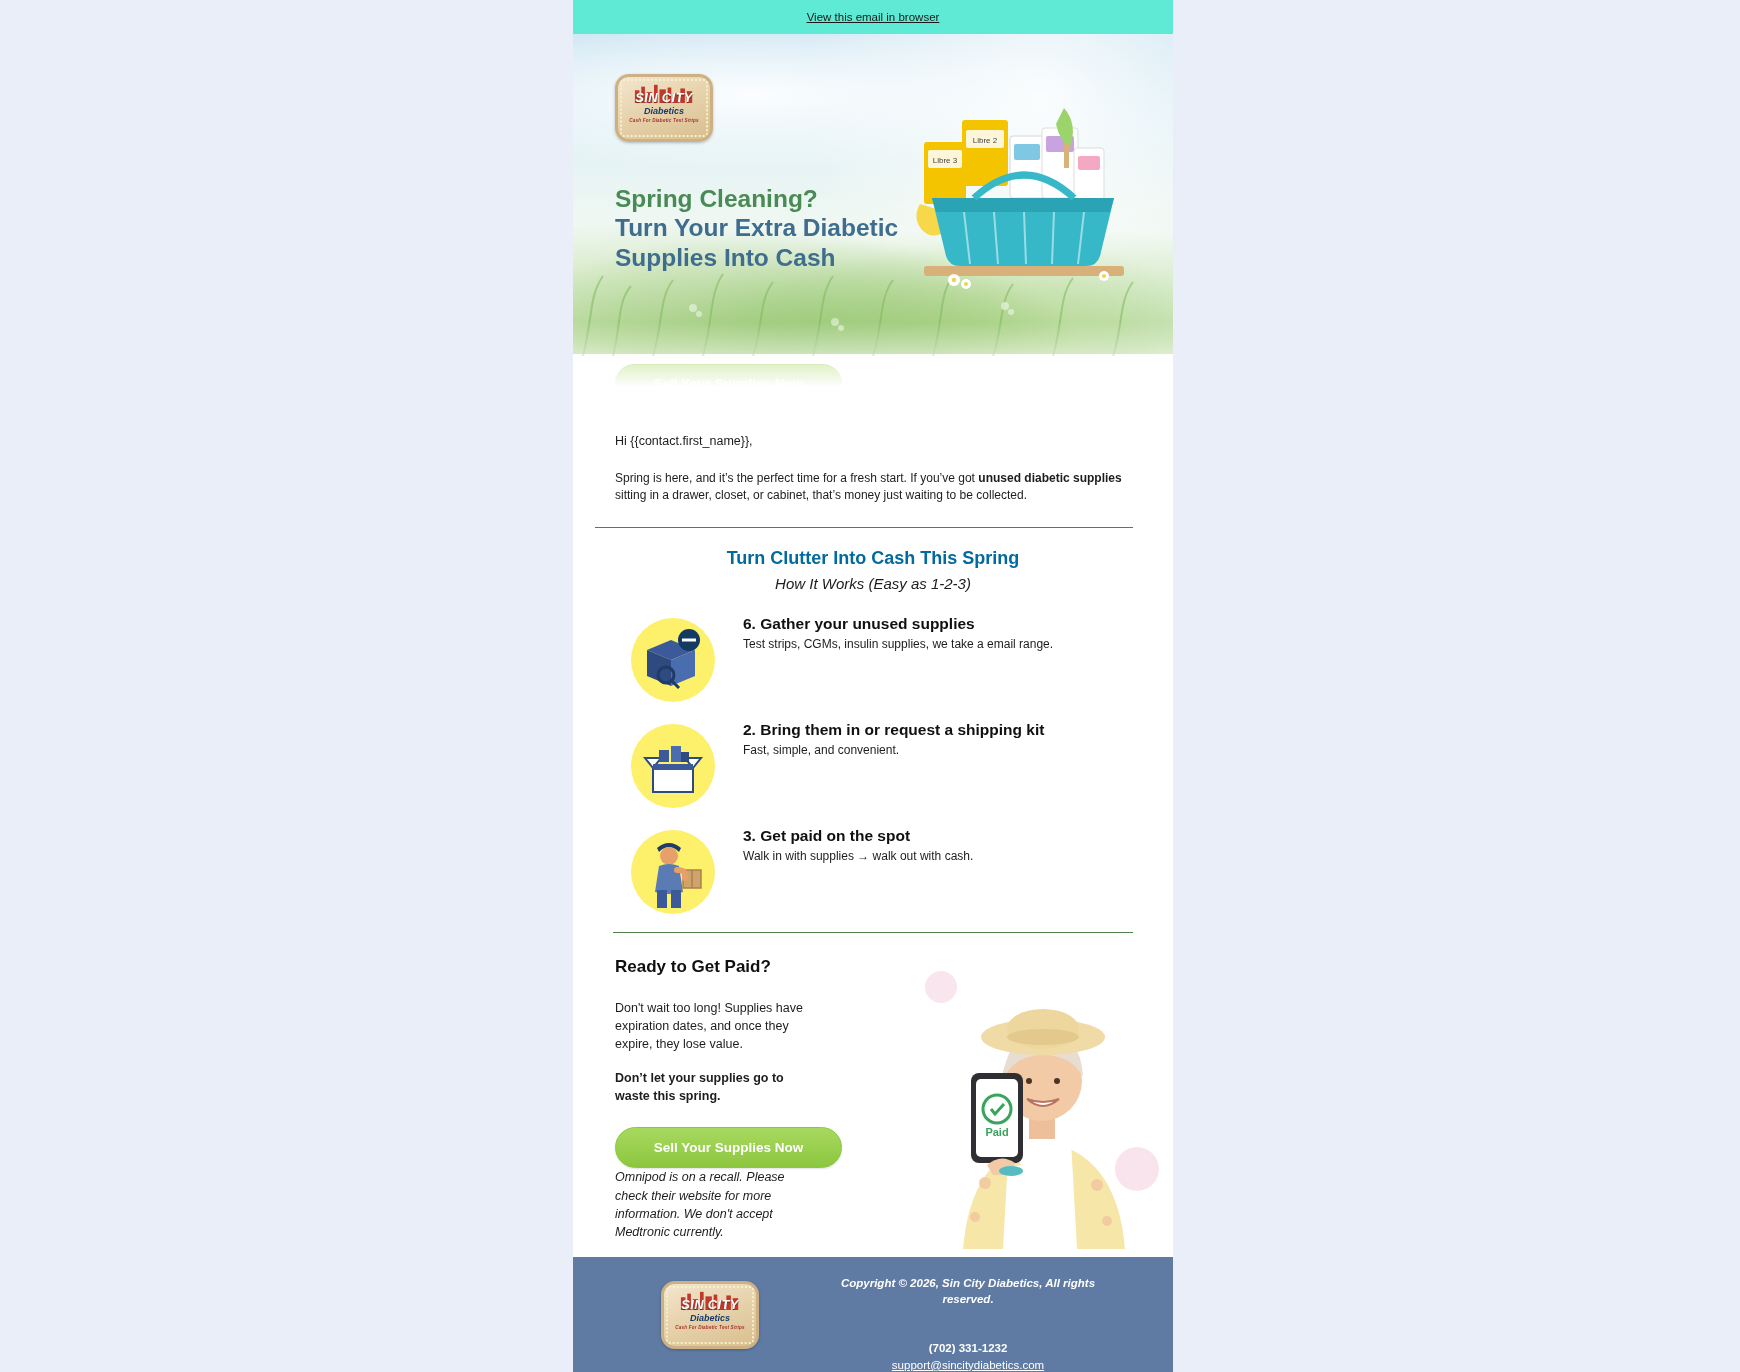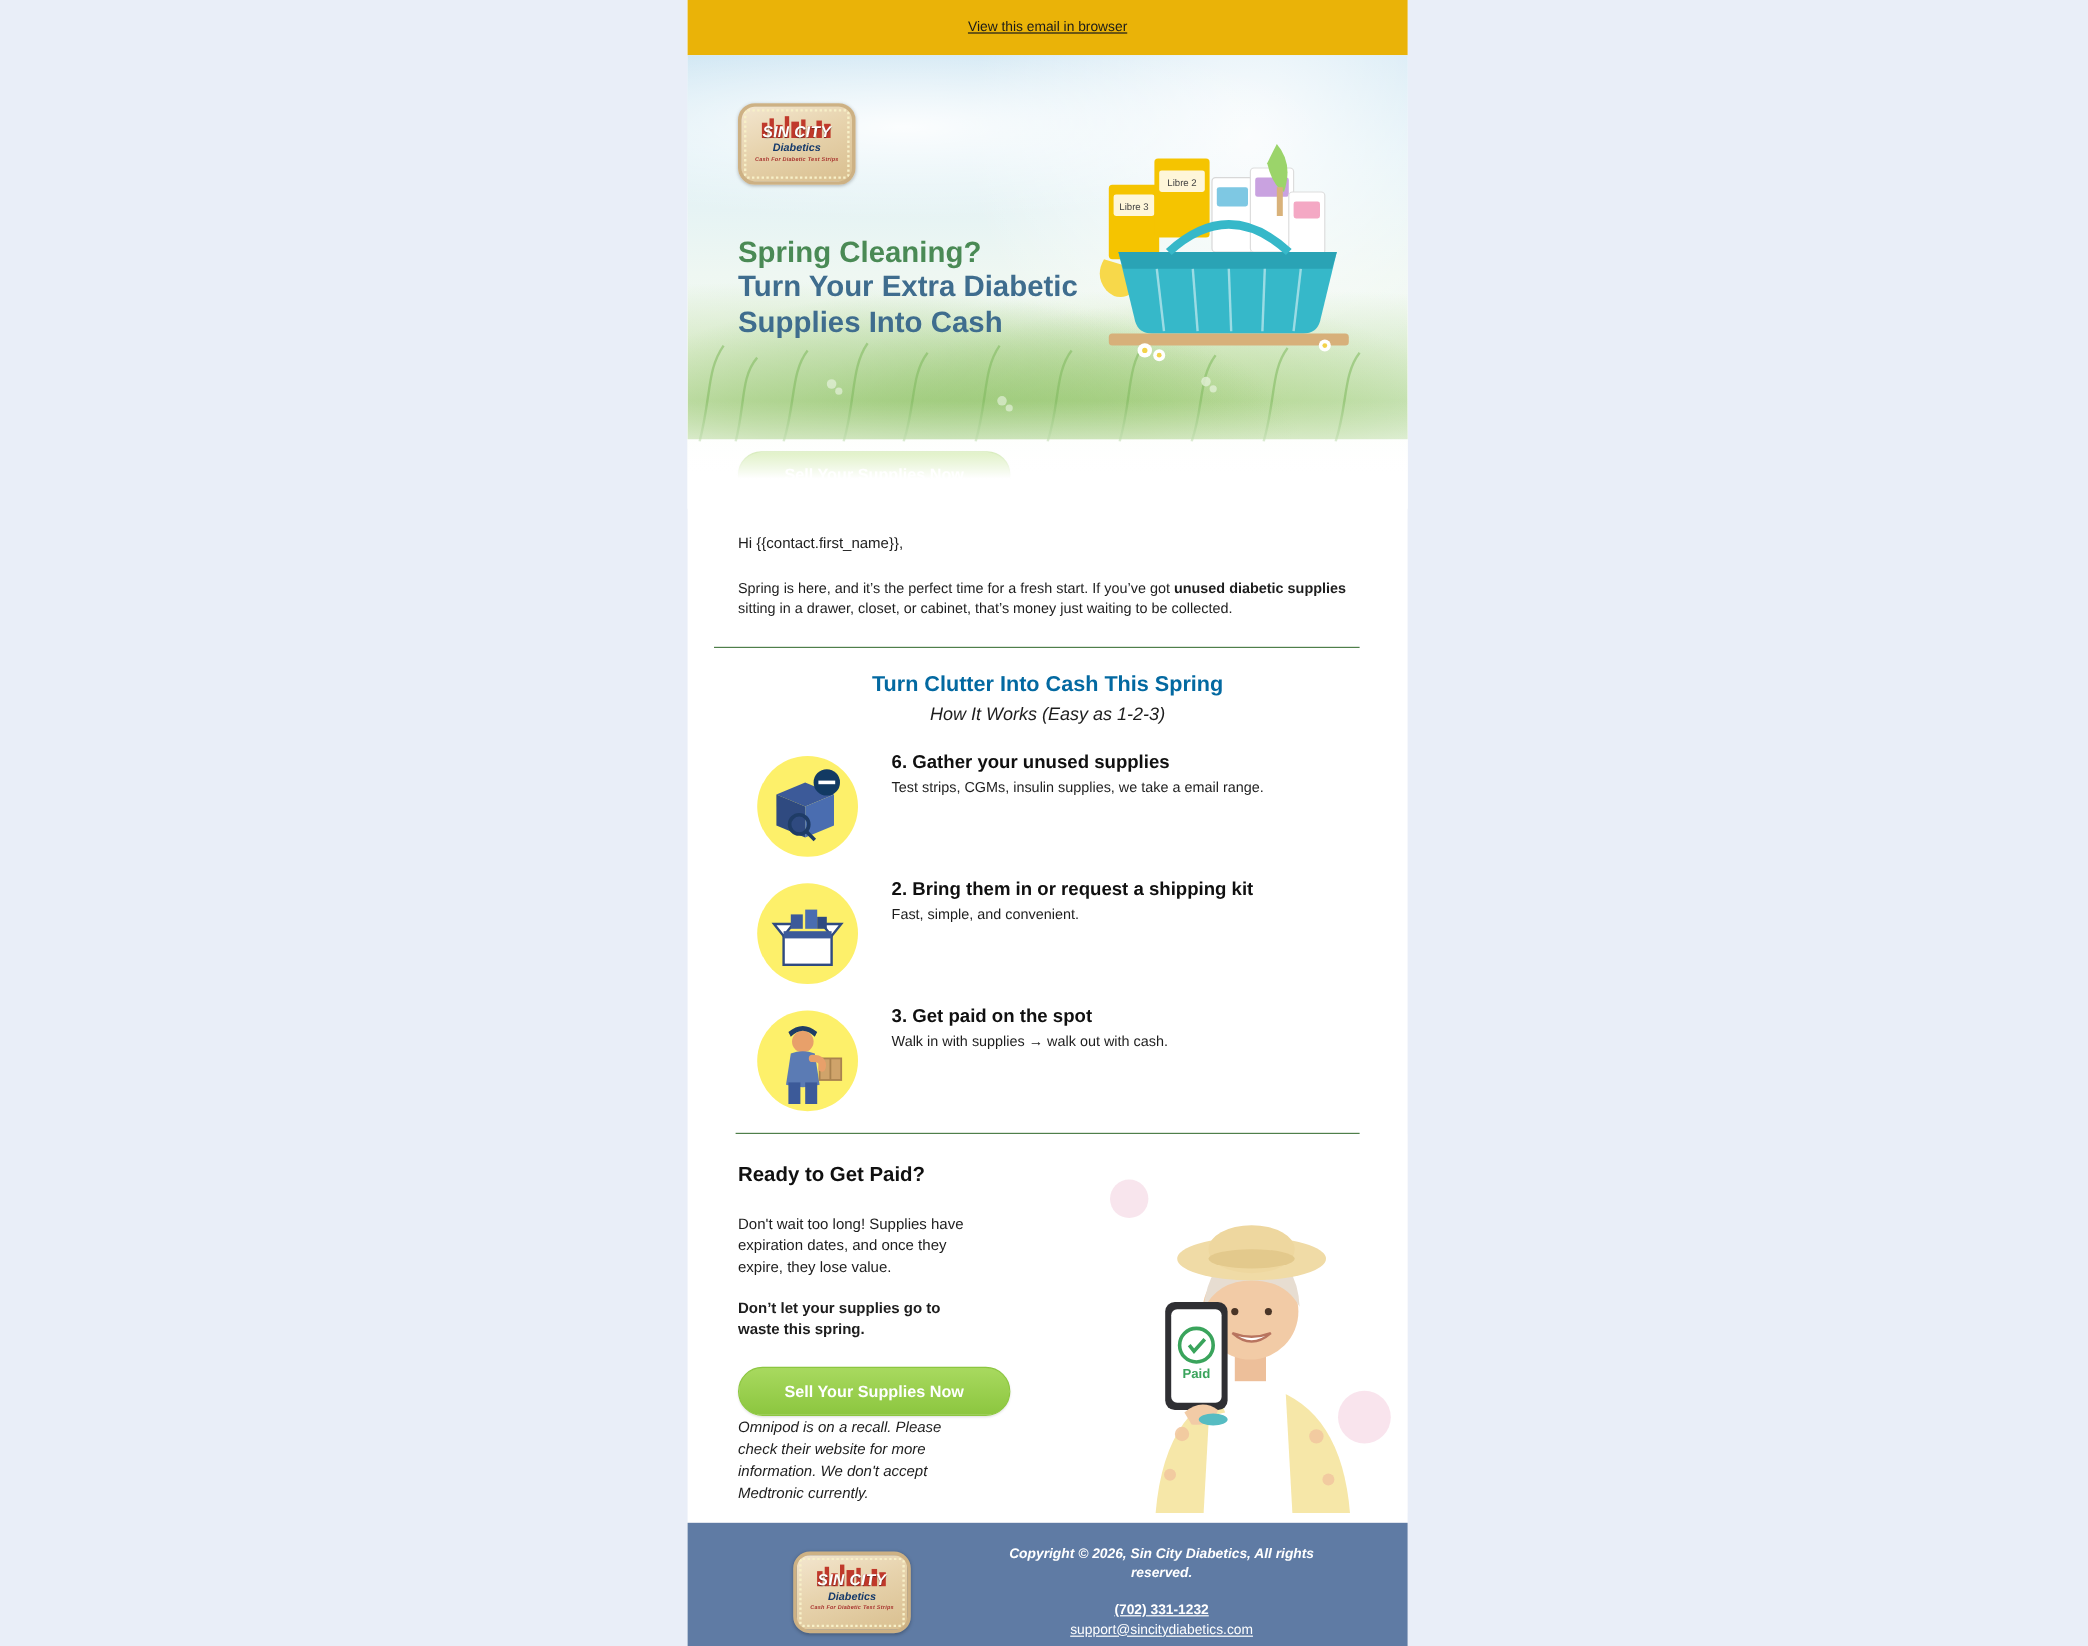--- a/index.html
+++ b/index.html
@@ -19,22 +19,22 @@
     position: absolute;
     left: 573px;
     top: 0;
     width: 600px;
     min-height: 1372px;
     background: #ffffff;
   }
 
   
   .preheader {
-    height: 46px;
-    background: #eab308;
+    height: 34px;
+    background: #5eead4;
     display: flex;
     align-items: center;
     justify-content: center;
   }
   .preheader a {
     font-size: 11.5px;
     color: #1a1a1a;
     text-decoration: underline;
     font-family: "Liberation Sans", sans-serif;
   }
@@ -291,21 +291,21 @@
   }
   .footer-text {
     margin-left: 250px;
     width: 290px;
     text-align: center;
     color: #ffffff;
     font-size: 11.5px;
     line-height: 1.45;
   }
   .footer-text .copy { font-style: italic; font-weight: bold; }
-  .footer-text .phone { margin-top: 14px; font-weight: bold; text-decoration: underline; }
+  .footer-text .phone { margin-top: 32px; font-weight: bold; }
   .footer-text a { color: #ffffff; text-decoration: underline; }
   .footer-links {
     margin-top: 14px;
     text-align: center;
     font-size: 11.5px;
     color: #ffffff;
   }
   .footer-links a { color: #ffffff; text-decoration: underline; }
 </style>
 </head>

